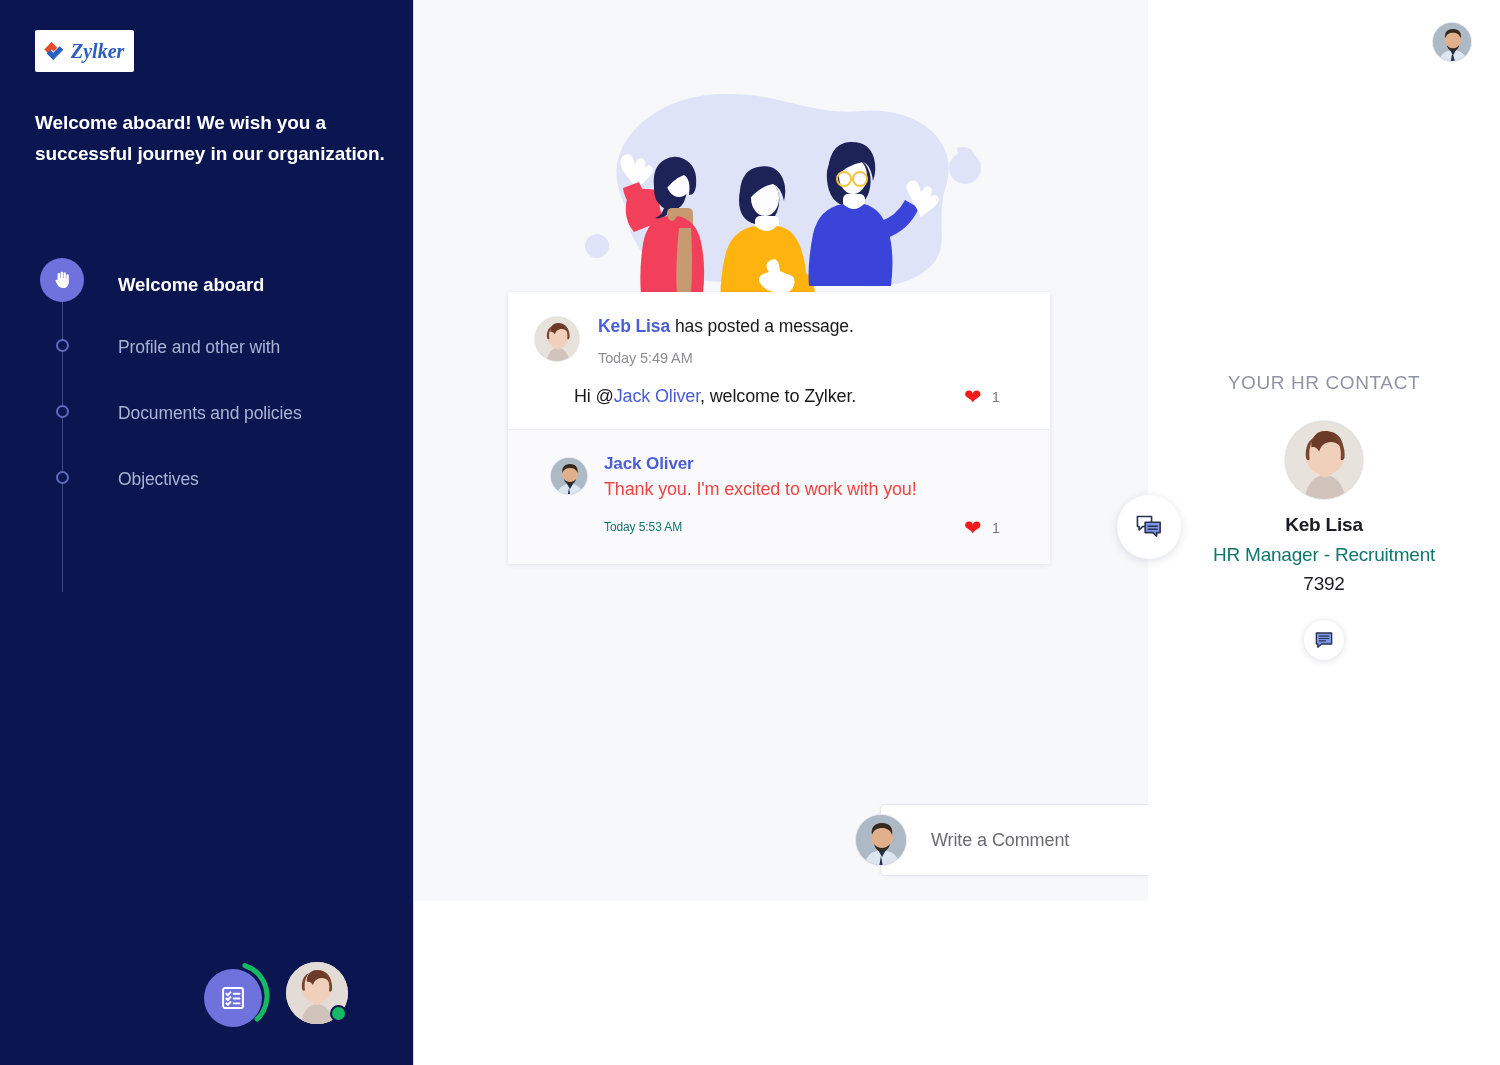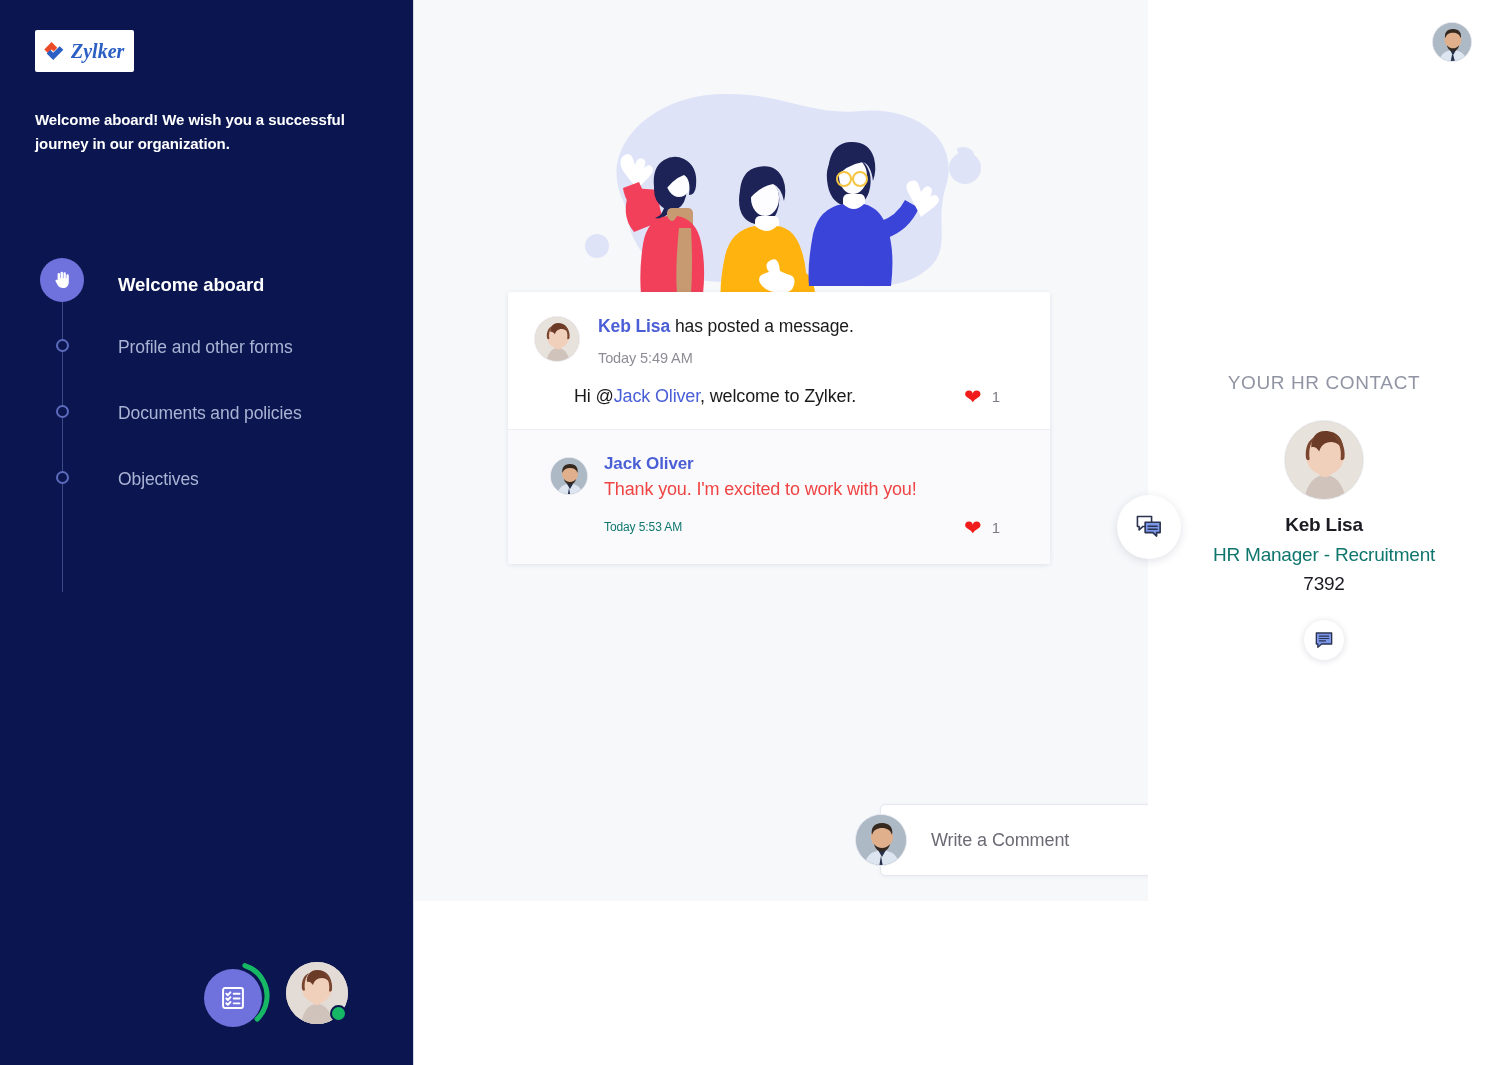--- a/index.html
+++ b/index.html
@@ -43,21 +43,21 @@
     font-size: 20px;
     color: #2c5fc4;
     letter-spacing: 0px;
     line-height: 1;
   }
   .welcome-msg {
     position: absolute;
     left: 35px; top: 108px;
     width: 360px;
     color: #ffffff;
-    font-size: 15px;
+    font-size: 19px;
     font-weight: 600;
     line-height: 1.62;
     letter-spacing: -0.1px;
   }
   .steps {
     position: absolute;
     left: 35px; top: 246px;
     width: 360px;
   }
   .step-line {
@@ -407,21 +407,21 @@
             </svg>
           </div>
         </div>
         <div class="step-label">Welcome aboard</div>
       </div>
 
       <div class="step">
         <div class="step-bullet-wrap">
           <div class="step-bullet"></div>
         </div>
-        <div class="step-label">Profile and other forms</div>
+        <div class="step-label">Profile and other with</div>
       </div>
 
       <div class="step">
         <div class="step-bullet-wrap">
           <div class="step-bullet"></div>
         </div>
         <div class="step-label">Documents and policies</div>
       </div>
 
       <div class="step">

